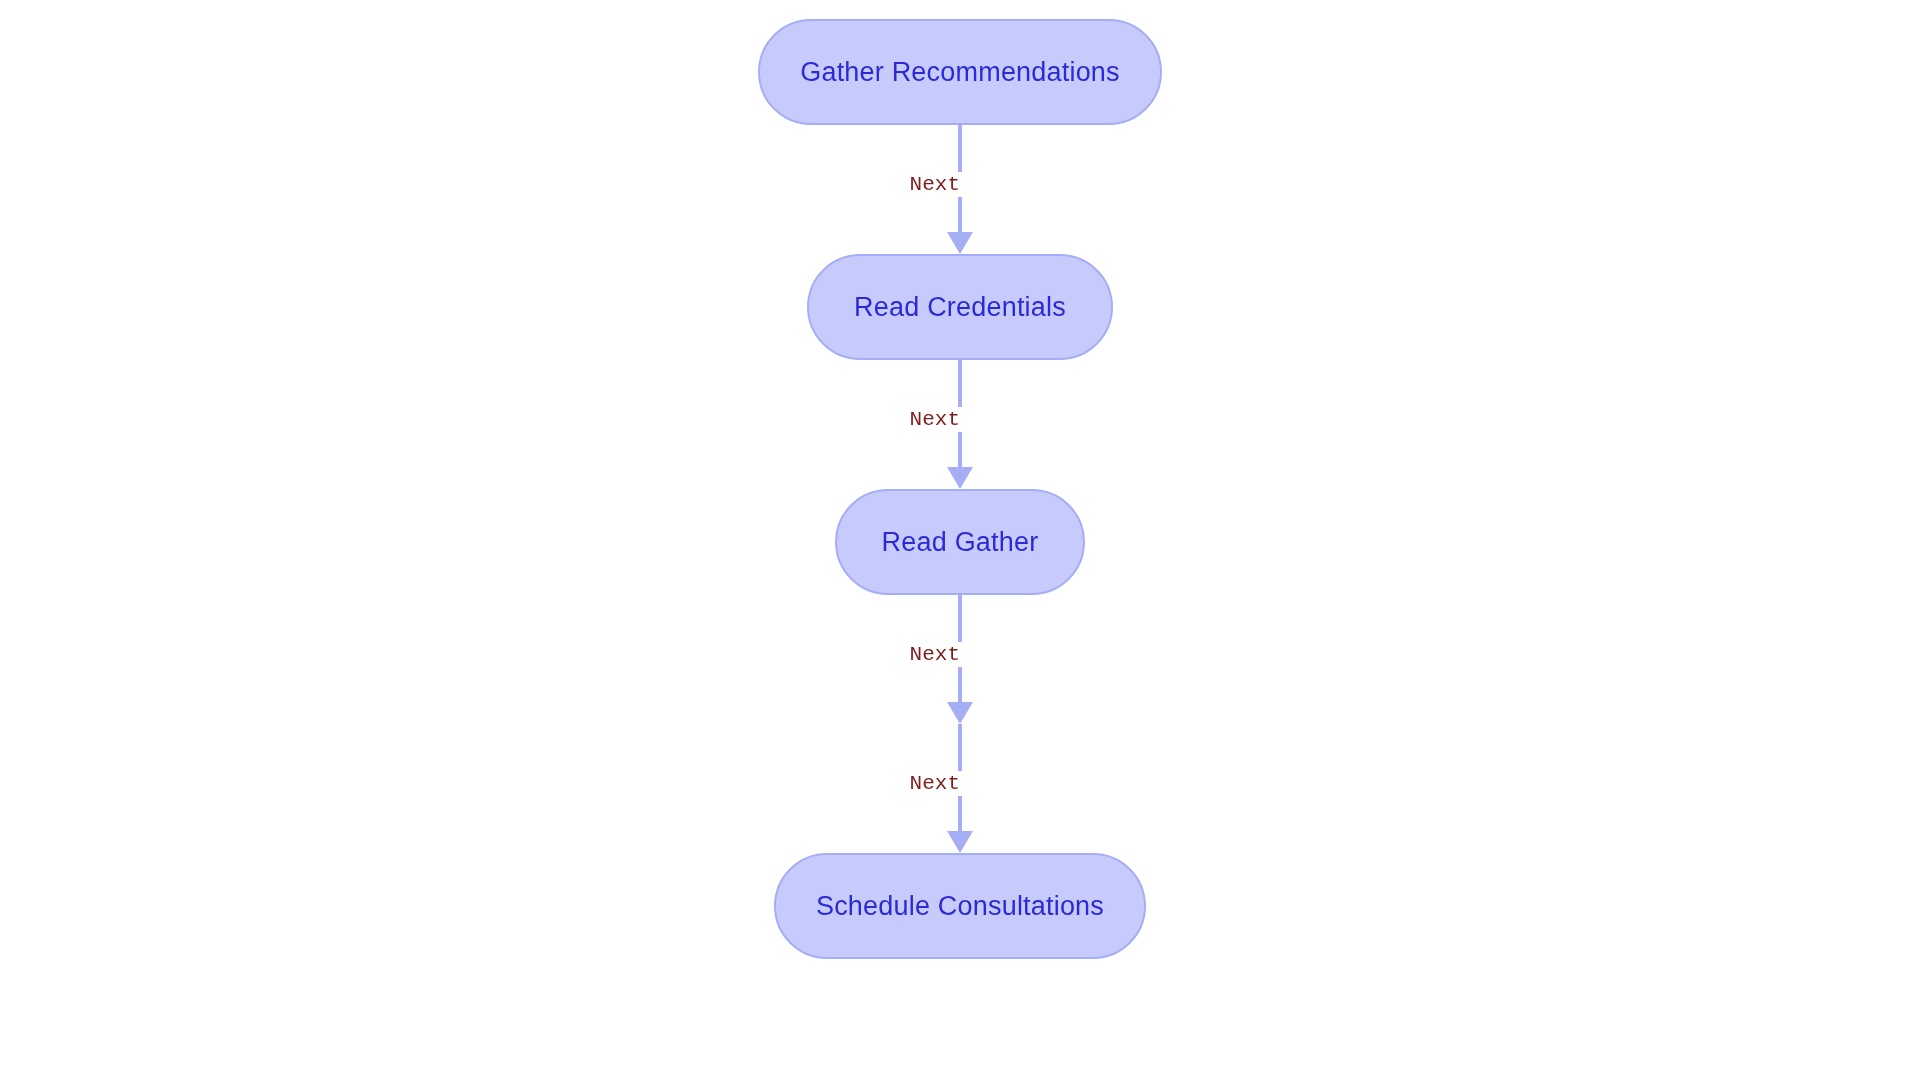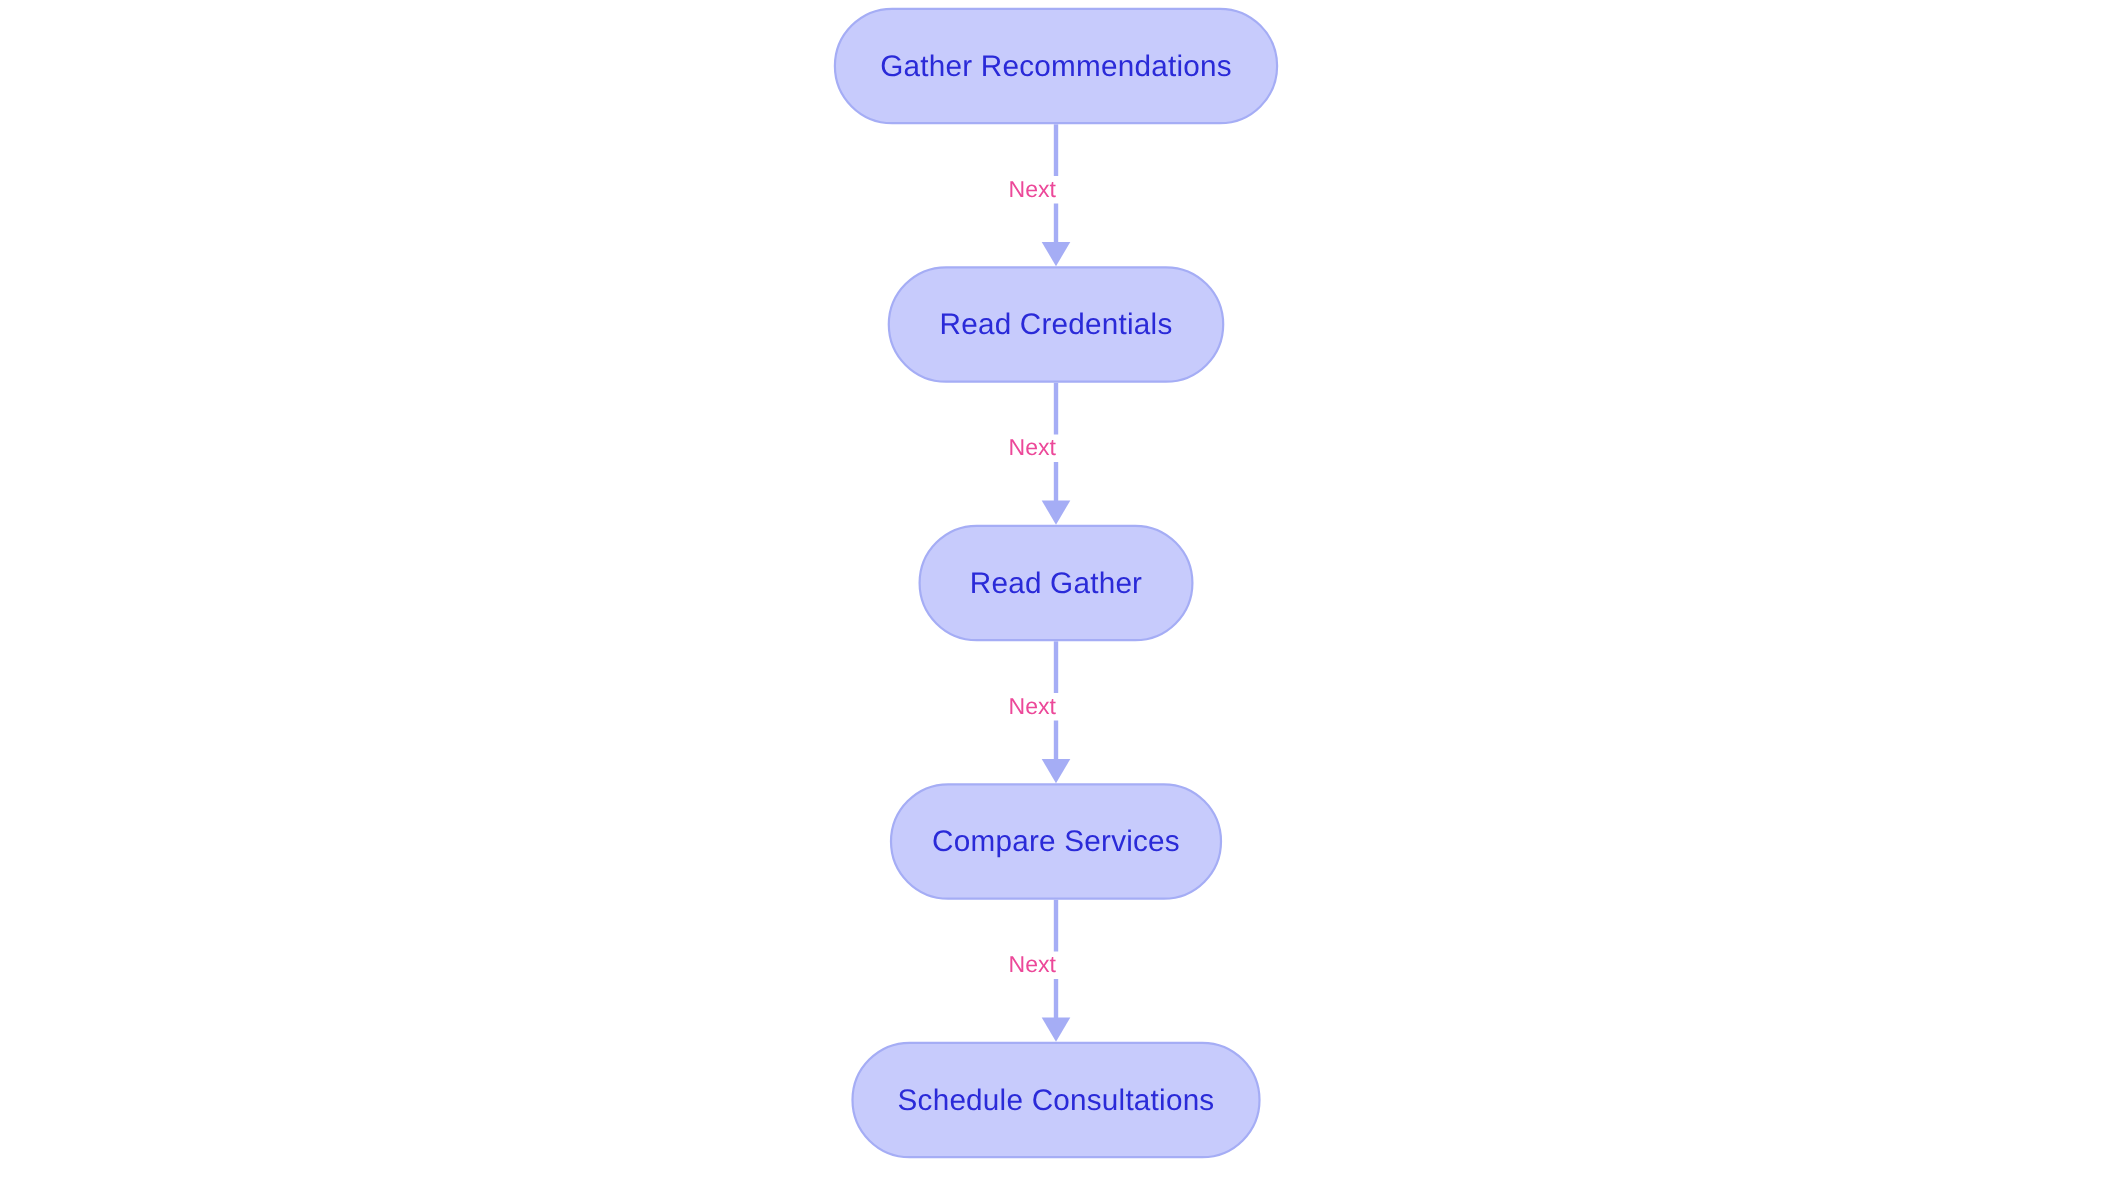--- a/index.html
+++ b/index.html
@@ -52,21 +52,21 @@
     color: #2a2ad8;
     font-size: 27px;
     font-family: "Liberation Sans", sans-serif;
     letter-spacing: 0.2px;
     white-space: nowrap;
     padding: 0 34px;
     line-height: 1;
   }
 
   
-  .node.w-0 { width: 404px; }
+  .node.w-0 { width: 404px; margin-top: 12px; }
   .node.w-1 { width: 306px; }
   .node.w-2 { width: 250px; }
   .node.w-3 { width: 302px; }
   .node.w-4 { width: 372px; }
 
   
   .edge {
     position: relative;
     width: 260px;
     height: 129px;
@@ -104,23 +104,23 @@
     border-right: 13px solid transparent;
     border-top: 22px solid #a5adf5;
   }
   
   .edge .edge-label {
     position: absolute;
     left: 50%;
     top: 47px;
     transform: translateX(-100%);
     margin-left: 2px;
-    color: #ec4899;
+    color: #7f1d1d;
     font-size: 21px;
-    font-family: Liberation Sans, sans-serif;
+    font-family: Liberation Mono, monospace;
     line-height: 25px;
     white-space: nowrap;
     padding-right: 2px;
   }
 </style>
 </head>
 <body>
 
 <div id="flowchart">
   <div class="chain">
@@ -151,23 +151,20 @@
       <span class="node-label">Read Gather</span>
     </div>
 
     <div class="edge">
       <div class="stem-top"></div>
       <div class="edge-label">Next</div>
       <div class="stem-bottom"></div>
       <div class="arrowhead"></div>
     </div>
 
-    <div class="node w-3">
-      <span class="node-label">Compare Services</span>
-    </div>
 
     <div class="edge">
       <div class="stem-top"></div>
       <div class="edge-label">Next</div>
       <div class="stem-bottom"></div>
       <div class="arrowhead"></div>
     </div>
 
     <div class="node w-4">
       <span class="node-label">Schedule Consultations</span>

